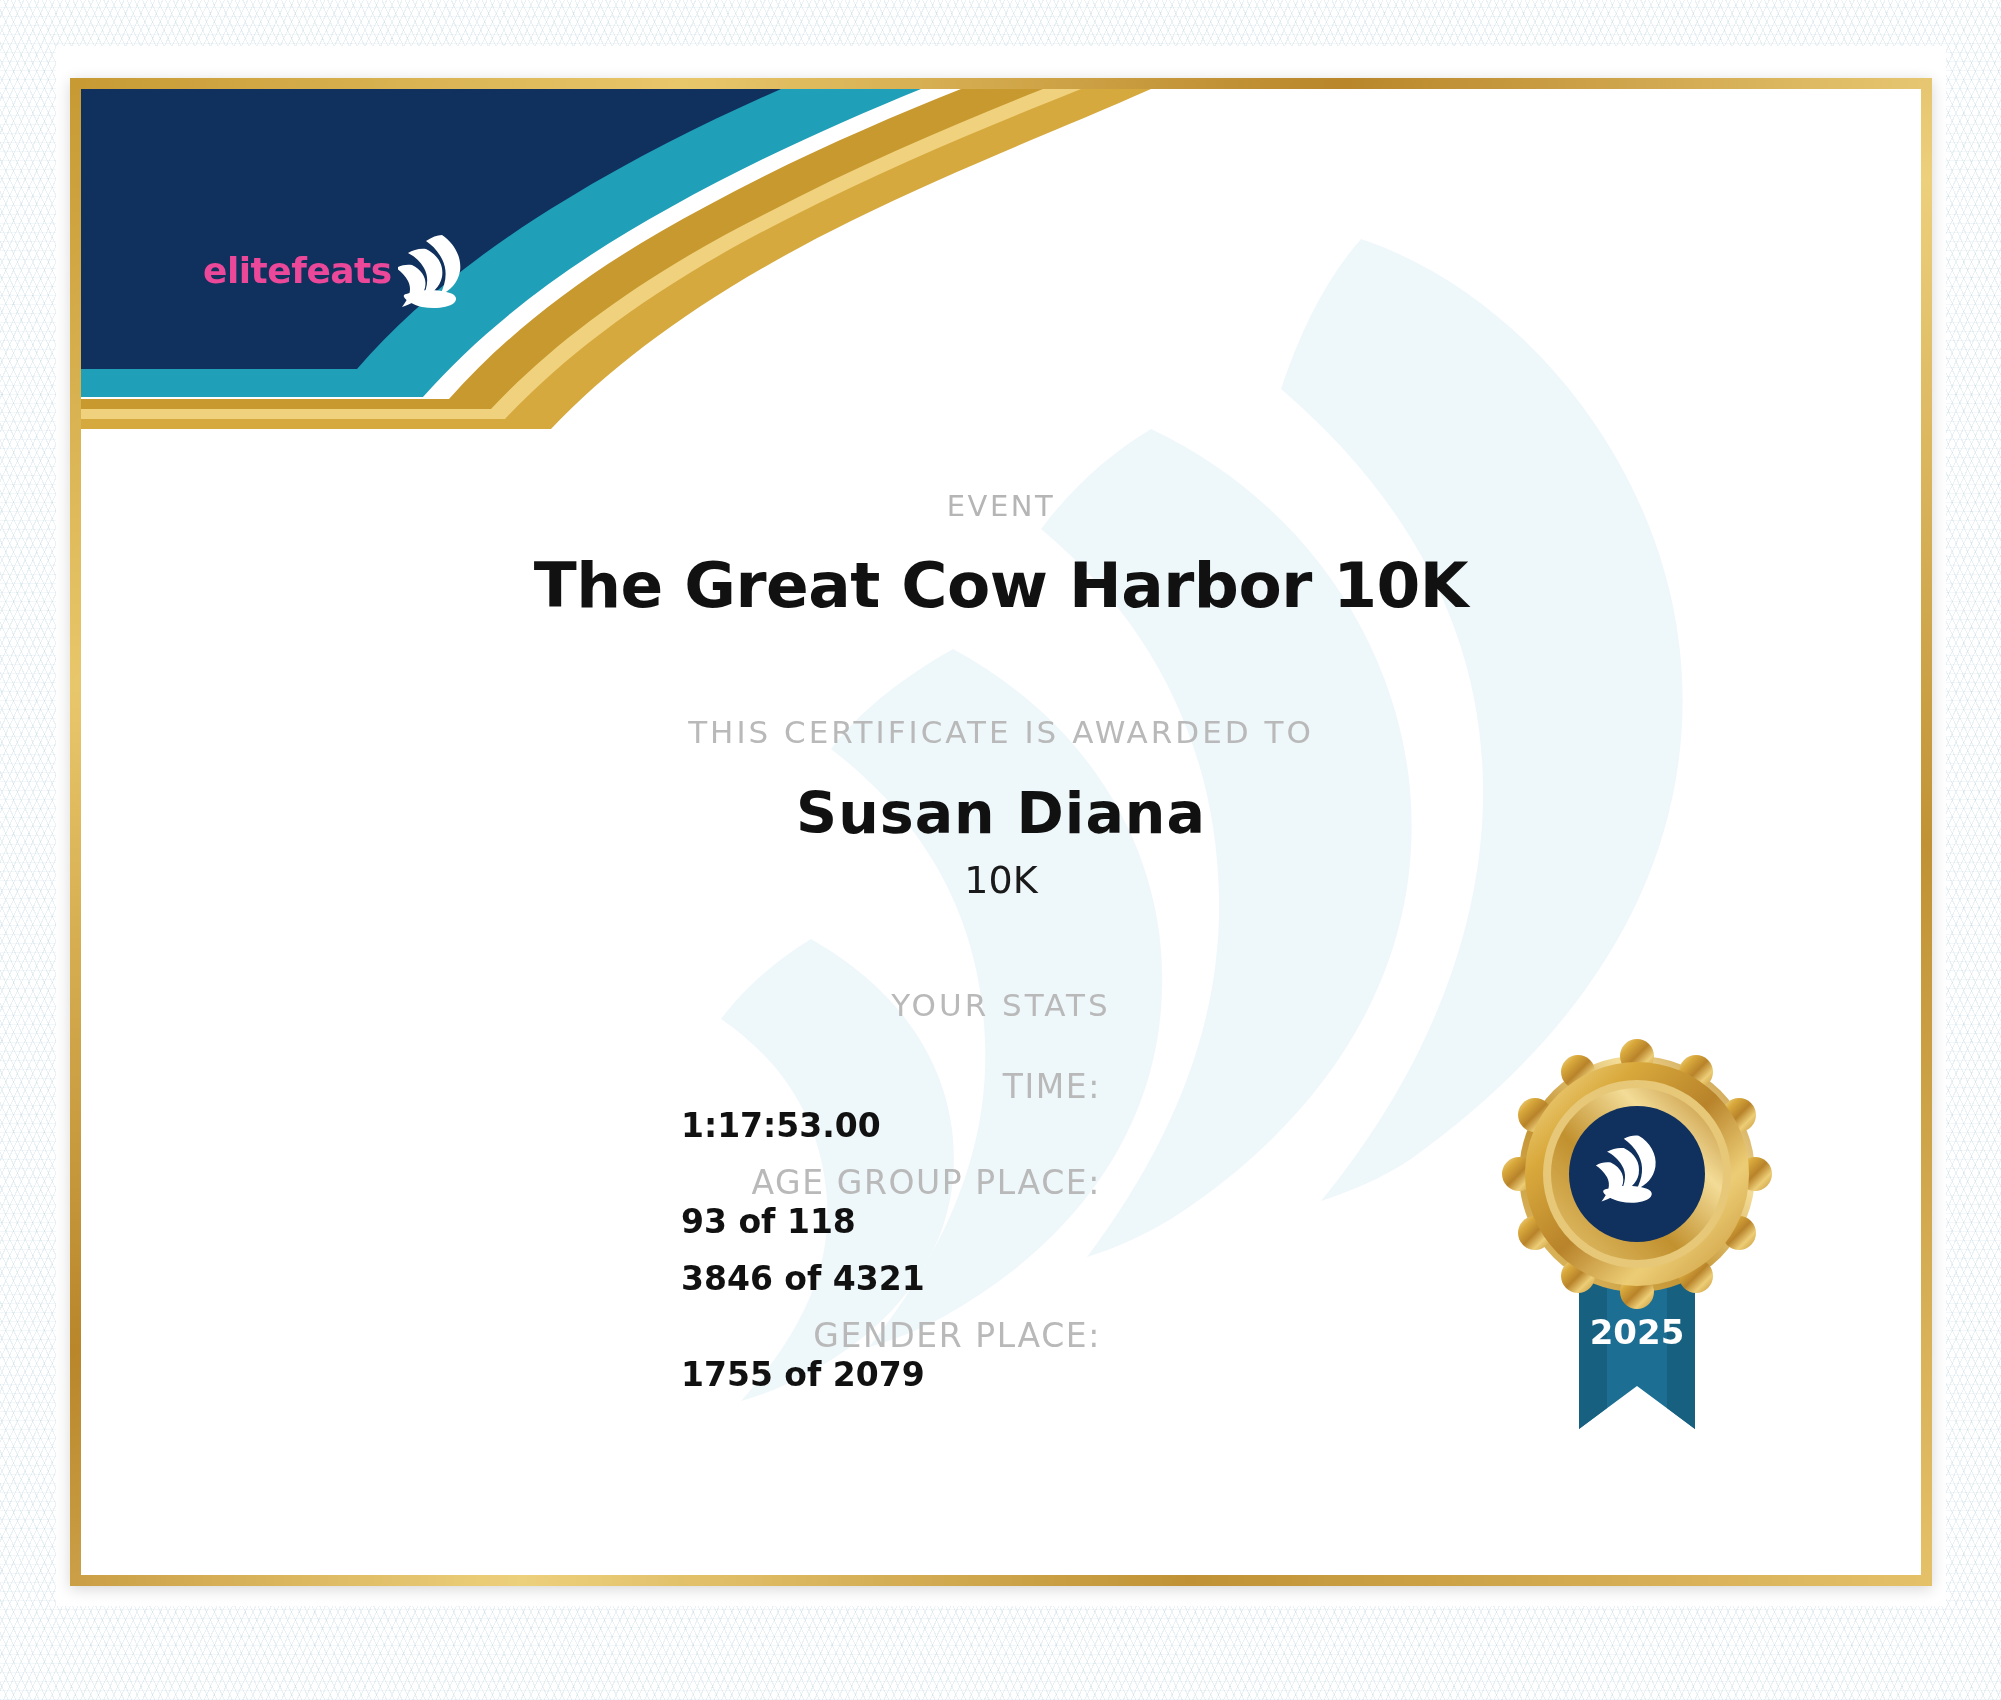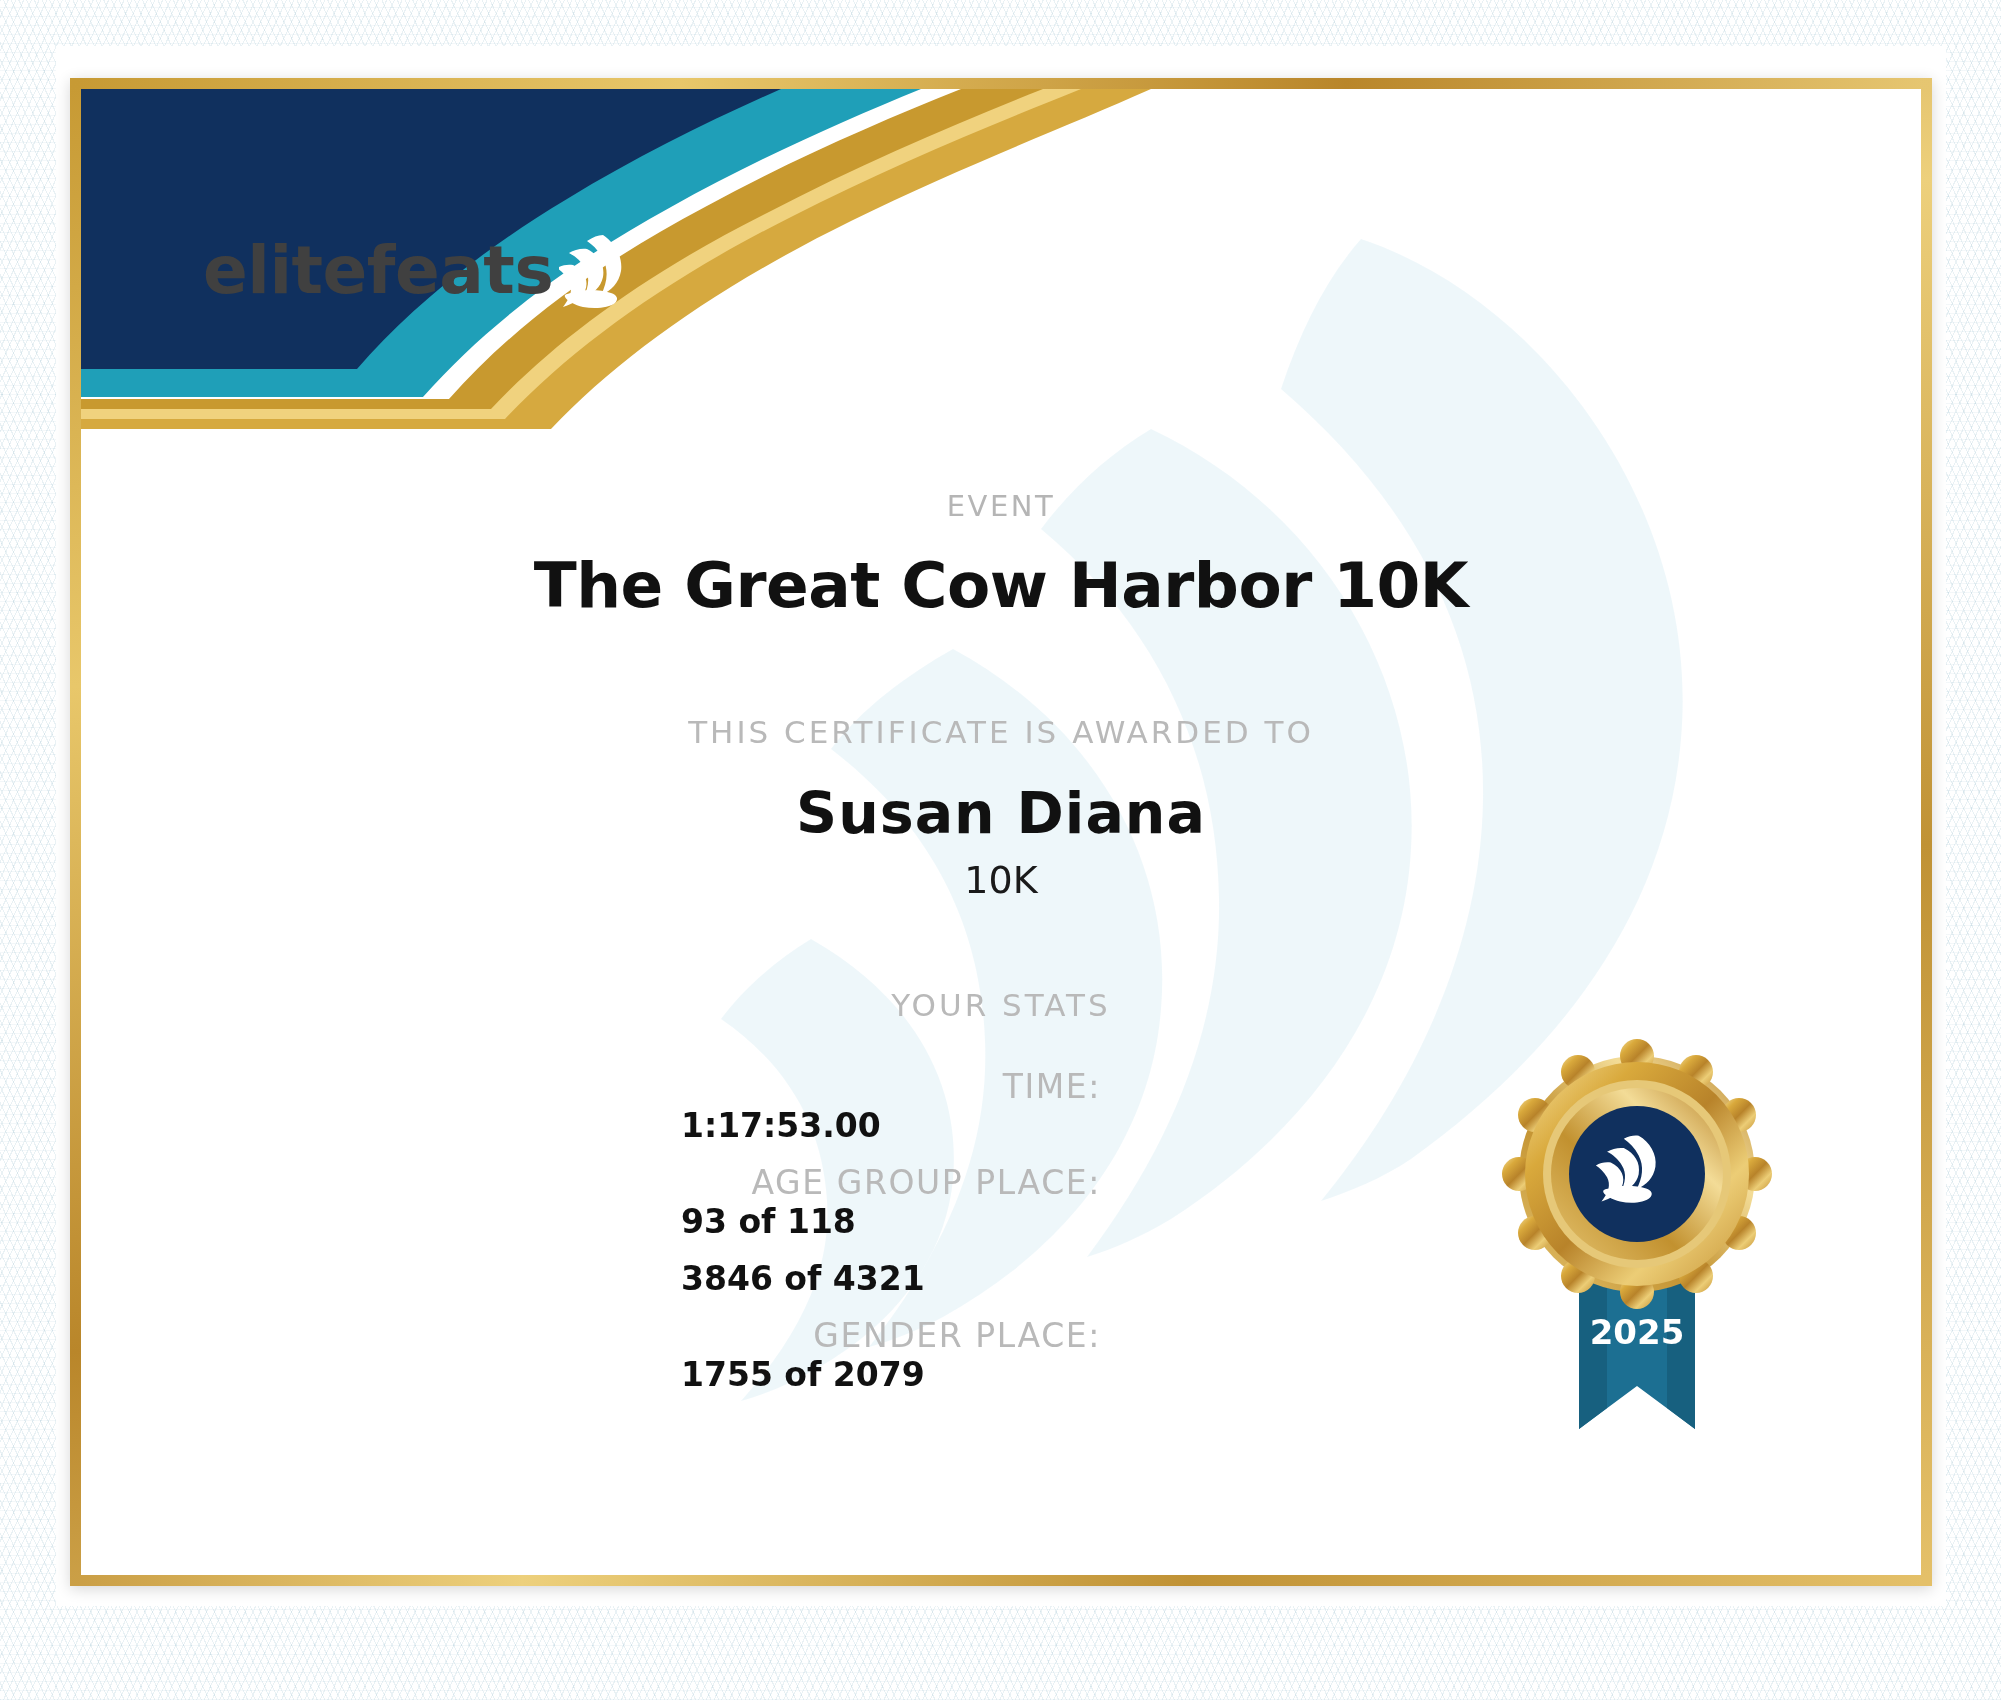--- a/index.html
+++ b/index.html
@@ -68,22 +68,22 @@
   }
   .brand {
     position: absolute;
     left: 122px;
     top: 142px;
     display: flex;
     align-items: center;
     gap: 6px;
   }
   .brand-text {
-    color: #404040;
-    font-size: 66px;
+    color: #ec4899;
+    font-size: 36px;
     font-weight: bold;
     letter-spacing: -0.5px;
     font-family: "DejaVu Sans", sans-serif;
   }
 
   
   .content {
     position: absolute;
     left: 0;
     top: 400px;

